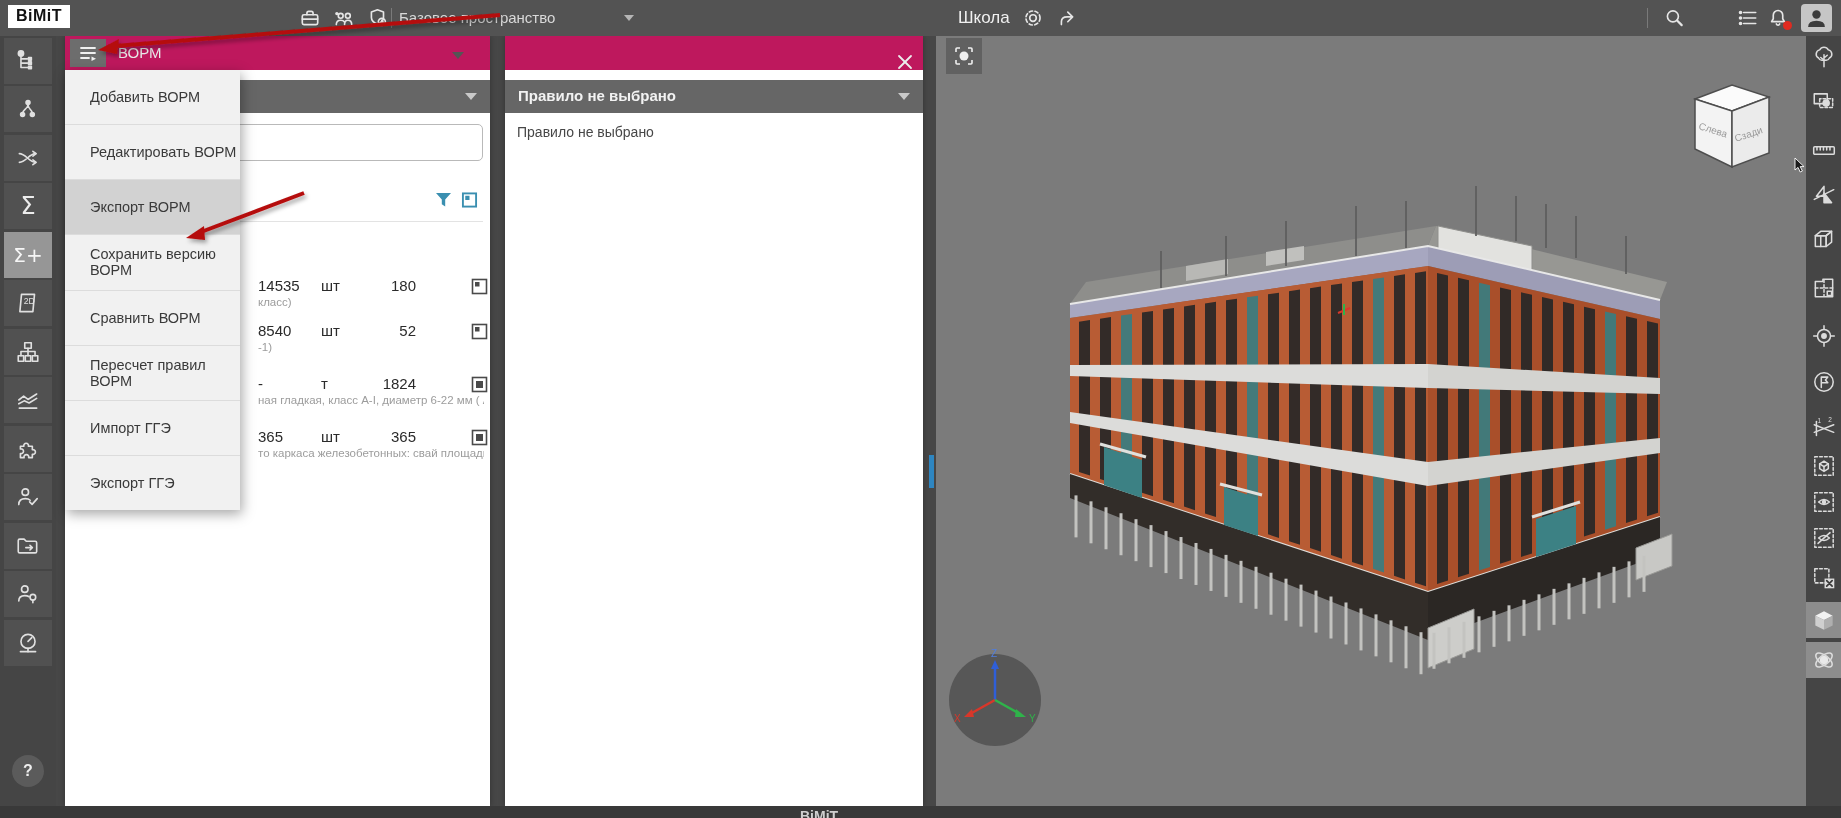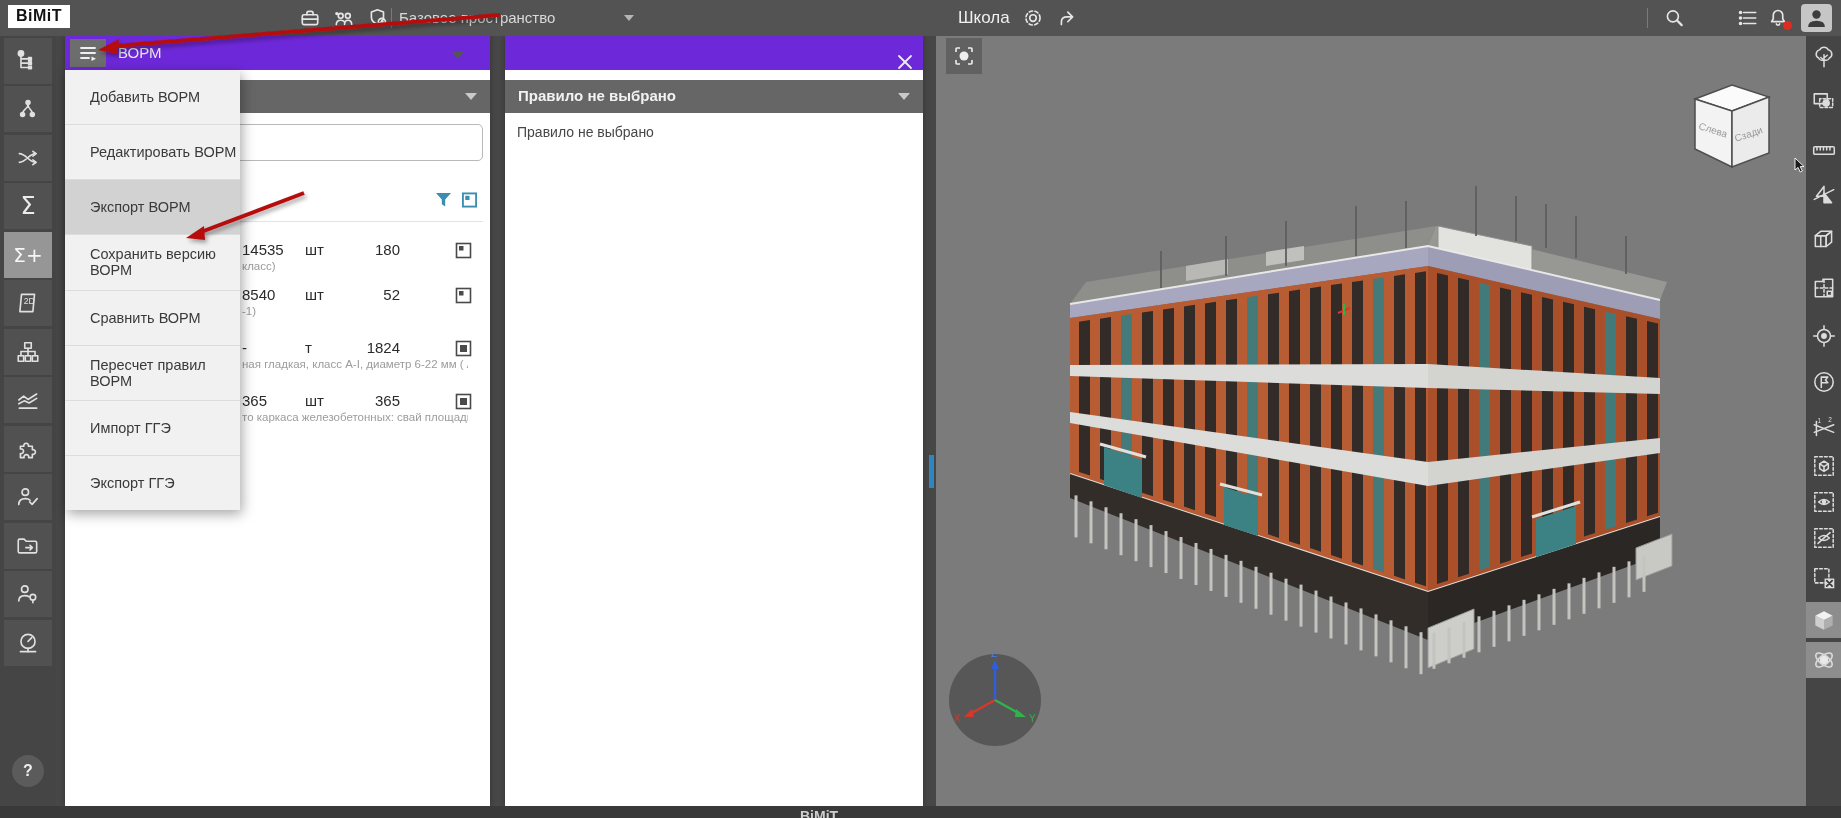--- a/index.html
+++ b/index.html
@@ -34,39 +34,39 @@
   .sigma { font-size:24px; color:#ececec; font-family:"DejaVu Sans",sans-serif; }
   .sigma.plus { font-size:20px; color:#f6f6f6; }
   .help-circle { position:absolute; left:12px; top:719px; width:32px; height:32px; border-radius:50%;
                  background:#5b5b5b; color:#efefef; font-weight:bold; font-size:16px;
                  display:flex; align-items:center; justify-content:center; cursor:pointer; }
 
   
   .panel { position:absolute; top:36px; height:770px; background:#fff; z-index:10; box-shadow:0 0 6px rgba(0,0,0,.30); }
   .panel-vorm { left:65px;  width:425px; }
   .panel-rule { left:505px; width:418px;text-align:right; }
-  .panel-header { position:absolute; left:0; top:0; right:0; height:34px; background:#6d28d9; }
+  .panel-header { position:absolute; left:0; top:0; right:0; height:34px; background:#be185d; }
   .panel-title { position:absolute; left:53px; top:8px; color:#e8e8e8; font-size:15px; }
   .burger-btn { position:absolute; left:5px; top:3px; width:36px; height:28px; background:#6d6d6d;
                 display:flex; align-items:center; justify-content:center; cursor:pointer; }
   .dd-bar { position:absolute; left:0; top:44px; right:0; height:33px; background:#666666; cursor:pointer; }
   .dd-bar .dd-caret { position:absolute; right:13px; top:13px; width:0; height:0;
                       border-left:6px solid transparent; border-right:6px solid transparent; border-top:7px solid #c9c9c9; }
   .dd-bar-label { position:absolute; left:13px; top:7px; color:#f2f2f2; font-size:15px; font-weight:bold; }
   .close-x { position:absolute; right:6px; top:14px; width:24px; height:24px; cursor:pointer; }
   .rule-body-text { position:absolute; left:12px; top:88px; color:#474747; font-size:14px; }
 
   .combobox { position:absolute; left:7px; top:88px; width:411px; height:37px; border:1px solid #b9b9b9;
               border-radius:5px; background:#fff; cursor:pointer; }
   .combo-caret { position:absolute; right:26px; top:16px; width:0; height:0;
                  border-left:6px solid transparent; border-right:6px solid transparent; border-top:7px solid #555; }
   .filter-ic { position:absolute; top:156px; cursor:pointer; }
   .tbl-divider { position:absolute; left:7px; right:7px; top:185px; height:1px; background:#e3e3e3; }
 
-  .vrow { position:absolute; left:0; right:0; height:44px; }
+  .vrow { position:absolute; left:16px; right:0; height:44px;margin-top:36px; }
   .vrow .code { position:absolute; left:177px; top:0; font-size:15px; color:#2b2b2b; }
   .vrow .unit { position:absolute; left:240px; top:0; font-size:15px; color:#2b2b2b;text-align:right; }
   .vrow .qty  { position:absolute; left:280px; top:0; width:55px; text-align:right; font-size:15px; color:#2b2b2b; }
   .vrow .note { position:absolute; left:177px; top:19px; width:226px; font-size:11.5px; color:#9c9c9c;
                 white-space:nowrap; overflow:hidden; }
   .vrow .row-ic { position:absolute; left:390px; top:1px; cursor:pointer; }
 
   
   .ctx-menu { position:absolute; left:65px; top:70px; width:175px; height:440px; background:#f1f1f1;
               z-index:40; box-shadow:2px 4px 12px rgba(0,0,0,.35); display:flex; flex-direction:column; }

